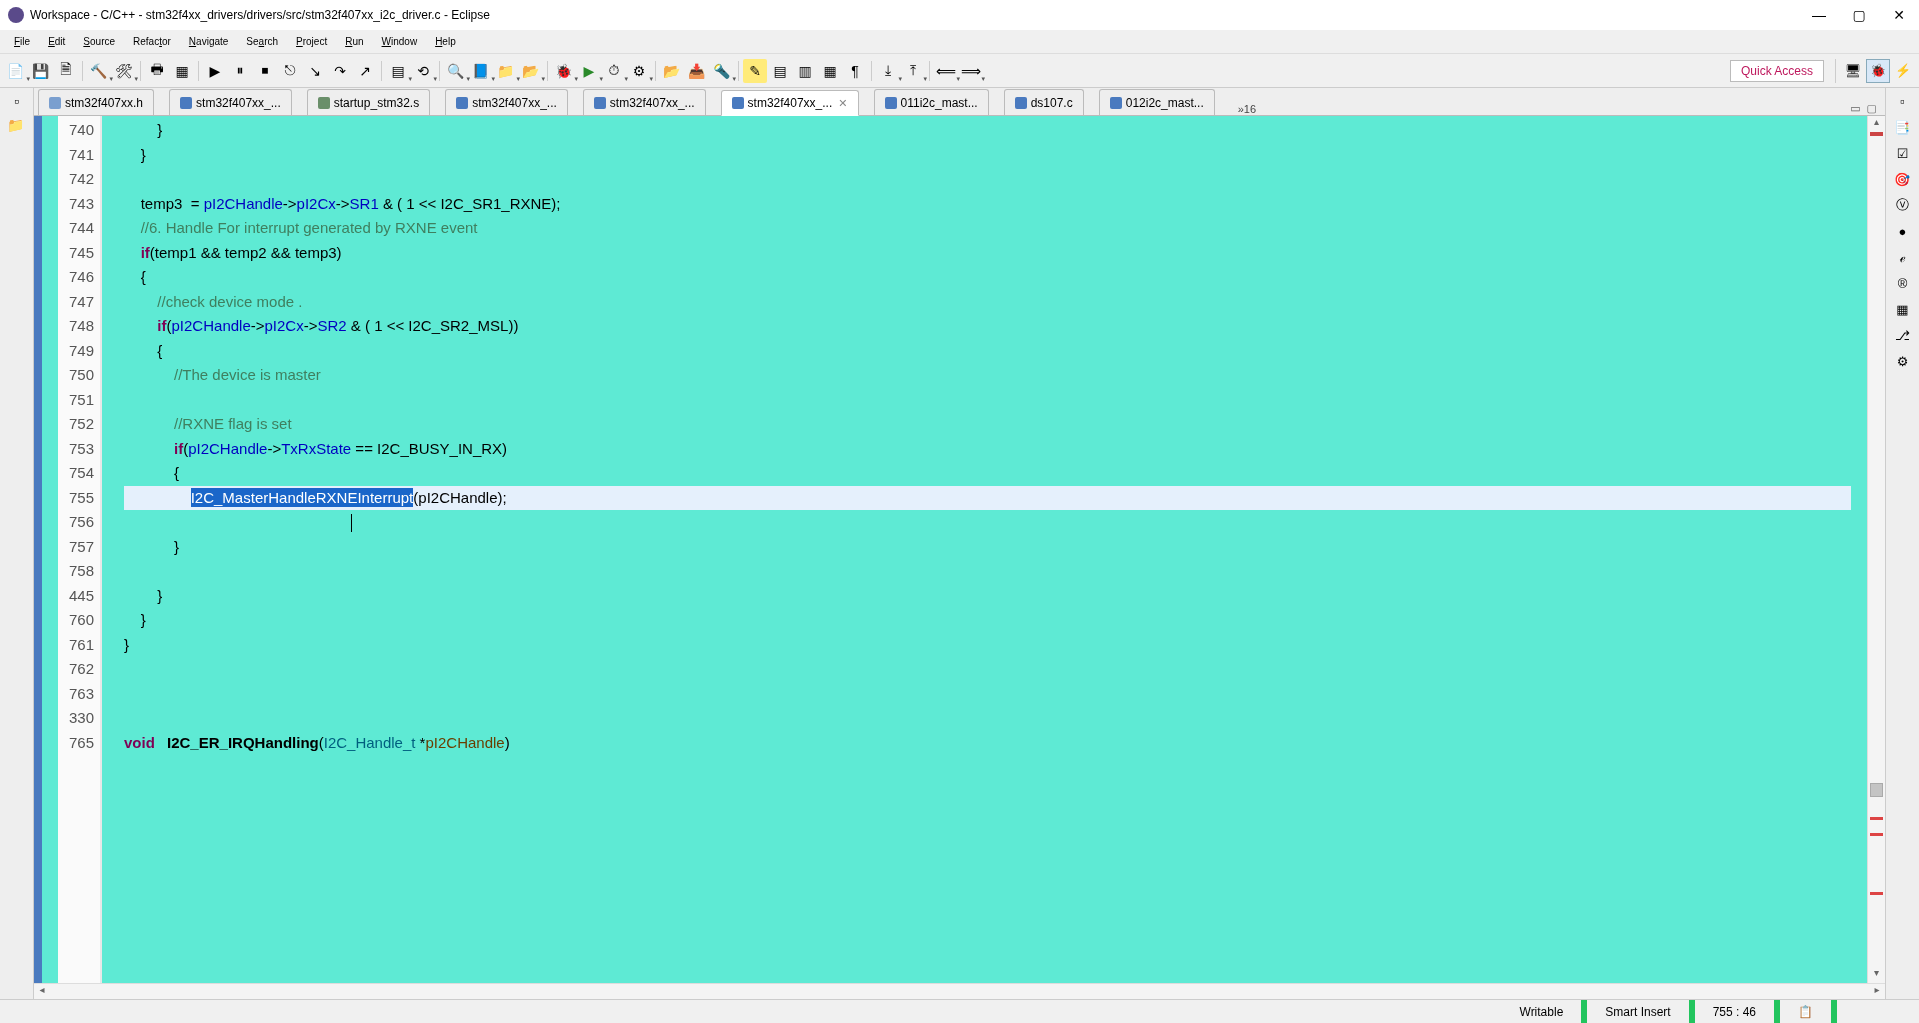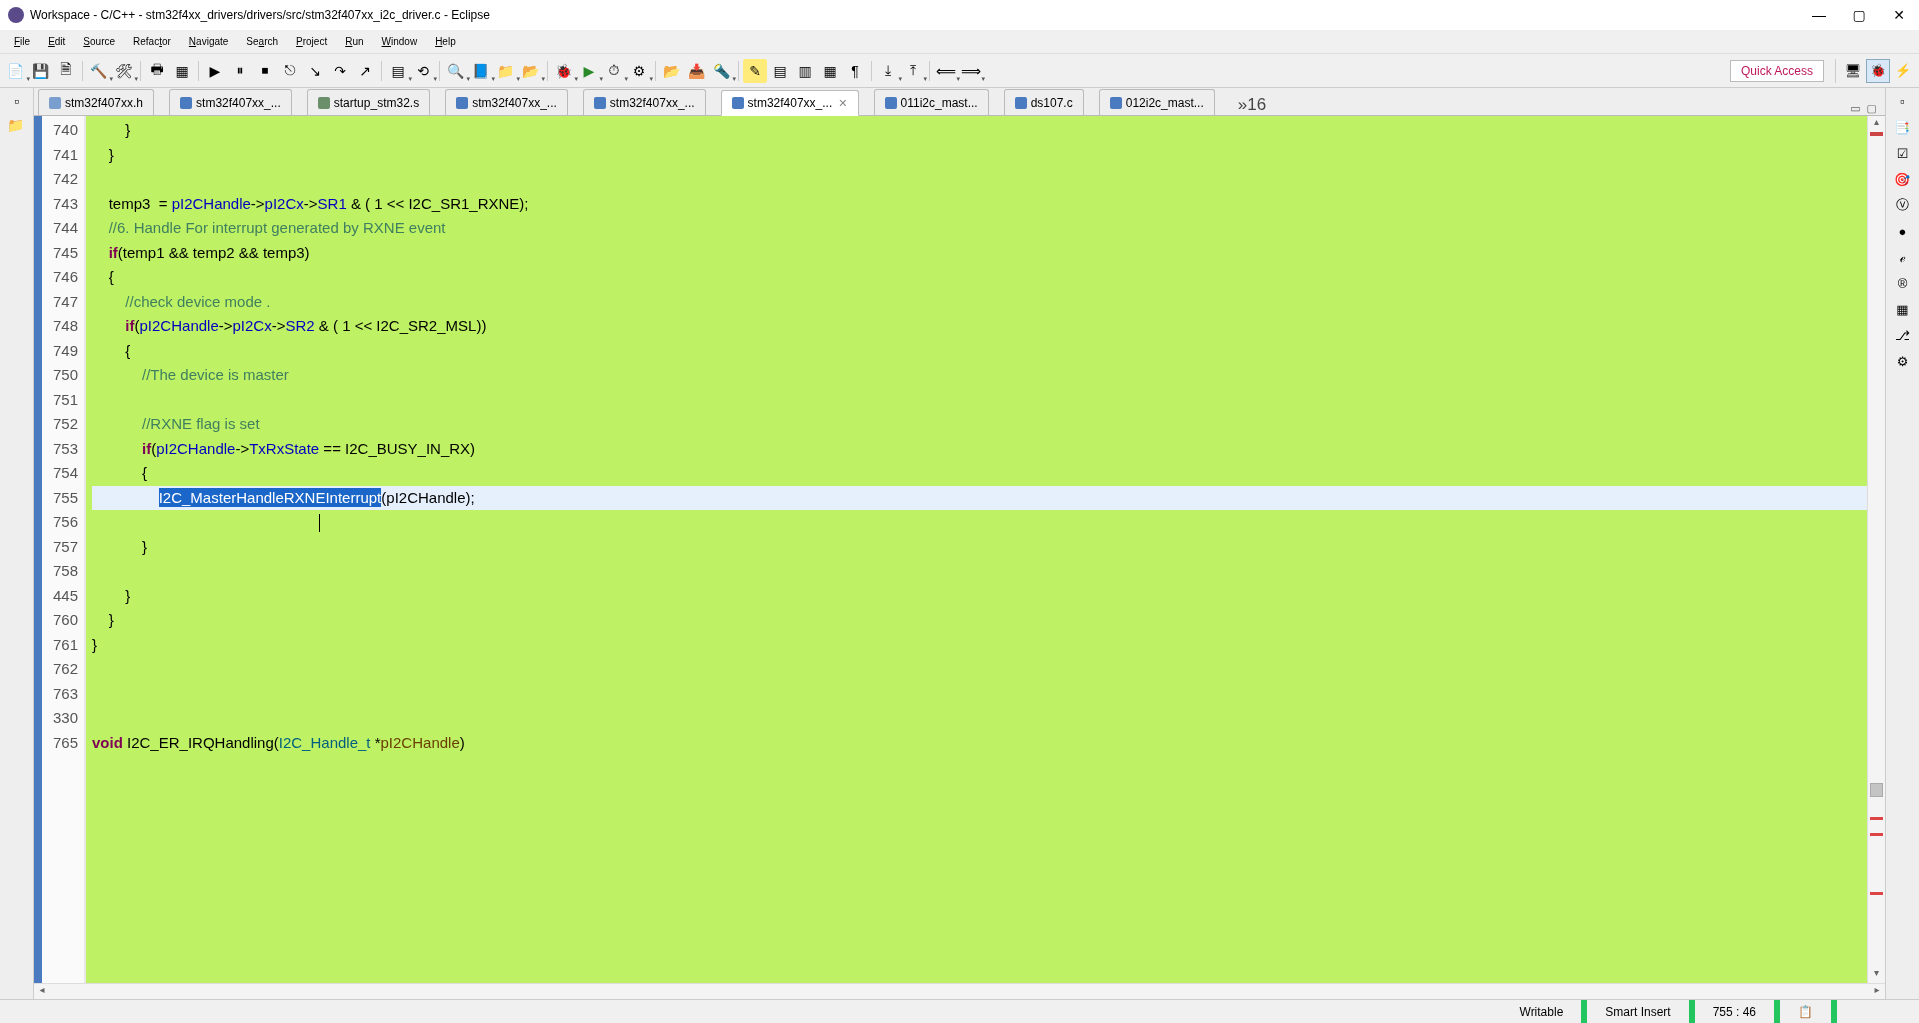--- a/index.html
+++ b/index.html
@@ -37,36 +37,36 @@
 
 
 .tabs { height: 28px; display: flex; align-items: flex-end; background: #eeeeee; border-bottom: 1px solid #bbb; padding-left: 4px; }
 .tab { height: 26px; display: flex; align-items: center; padding: 0 10px; border: 1px solid #bbb; border-bottom: none; background: #eeeeee; margin-right: 15px; font-size: 12px; border-radius: 3px 3px 0 0; cursor: pointer; }
 .tab.active { background: #fff; border-bottom: 1px solid #fff; position: relative; top: 1px; }
 .tab .file-icon { width: 12px; height: 12px; margin-right: 4px; display: inline-block; }
 .tab .file-icon.c { background: #4a7abf; border-radius: 2px; }
 .tab .file-icon.h { background: #7a9fcf; border-radius: 2px; }
 .tab .file-icon.s { background: #6a8f6a; border-radius: 2px; }
 .tab .close-x { margin-left: 6px; color: #888; font-size: 11px; }
-.tabs .overflow { margin-left: 4px; padding: 0 4px; font-size: 17px; color: #444; cursor: pointer; margin-top: 20px; }
+.tabs .overflow { margin-left: 4px; padding: 0 4px; font-size: 11px; color: #444; cursor: pointer; margin-top: 20px; }
 .tabs .tab-ctrls { margin-left: auto; display: flex; gap: 6px; padding-right: 8px; font-size: 11px; color: #666; }
 .tabs .tab-ctrls span { cursor: pointer; }
 
 
-.editor { flex: 1; display: flex; overflow: hidden; position: relative; background: #bef264; }
+.editor { flex: 1; display: flex; overflow: hidden; position: relative; background: #5eead4; gap: 16px; }
 .gutter { width: 8px; background: #4a7abf; }
 .line-numbers { width: 44px; text-align: right; padding: 2px 6px 2px 2px; border-right: 2px solid #e8e8e8; font-family: Consolas, monospace; font-size: 15px; color: #555; background: #fafafa; line-height: 24.5px; user-select: none; }
 .code { flex: 1; padding: 2px 0 2px 6px; font-family: Consolas, monospace; font-size: 15px; line-height: 24.5px; white-space: pre; overflow: hidden; position: relative; }
 .code .line { min-height: 24.5px; }
 .code .line.current { background: #e5f0fc; }
 .kw { color: #7f0055; font-weight: bold; }
 .field { color: #0000c0; }
 .type-hl { color: #005f7f; }
 .comment { color: #3f7f5f; }
-.func { color: #000; font-weight: normal; }
+.func { color: #000; font-weight: bold; margin-left: 8px; }
 .param { color: #6a3e00; }
 .str-const { color: #0000c0; }
 .sel-func { background: #1a66c9; color: #fff; padding: 1px 0; }
 
 
 .vscroll { width: 18px; background: #f4f4f4; border-left: 1px solid #ddd; display: flex; flex-direction: column; }
 .vscroll .arrow { height: 16px; text-align: center; font-size: 10px; color: #666; cursor: pointer; }
 .vscroll .track { flex: 1; position: relative; }
 .vscroll .thumb { position: absolute; left: 2px; right: 2px; top: 78%; height: 14px; background: #c4c4c4; border: 1px solid #aaa; }
 .vscroll .mark { position: absolute; left: 2px; right: 2px; height: 3px; }

